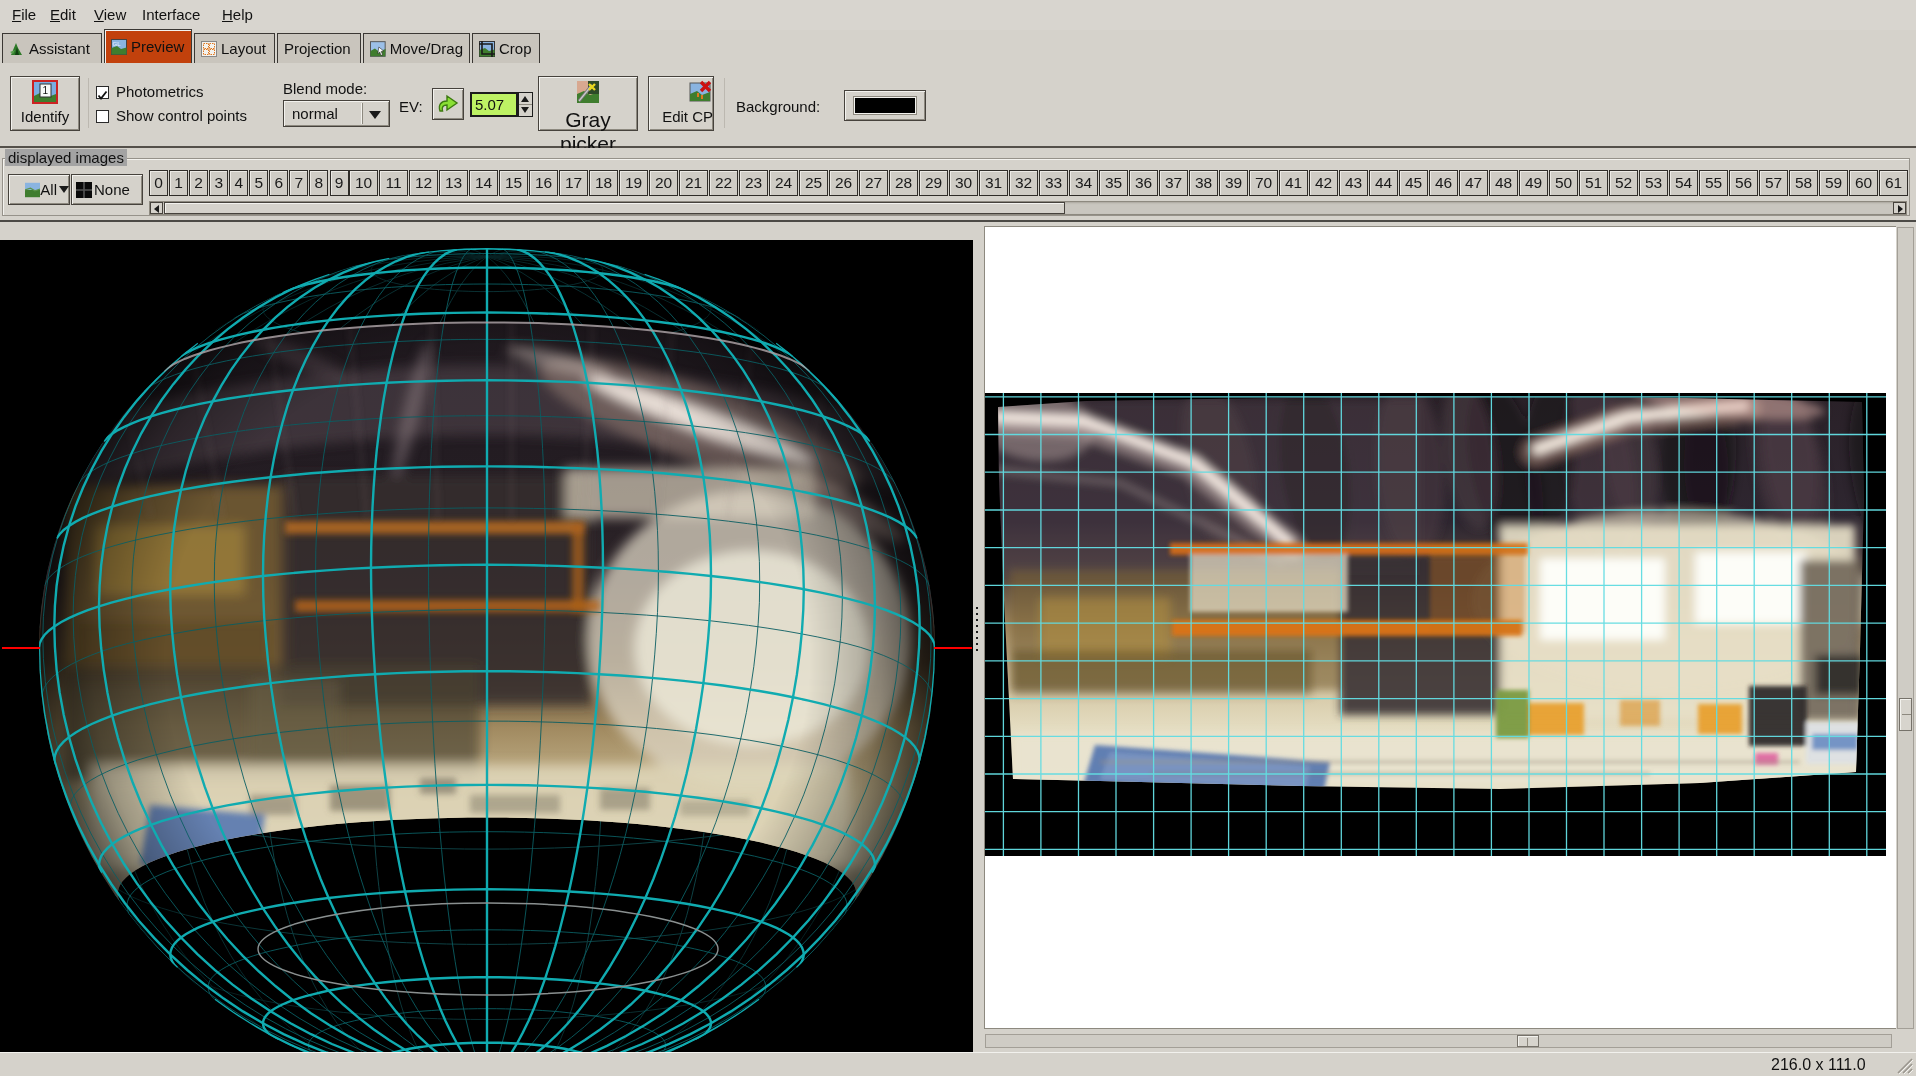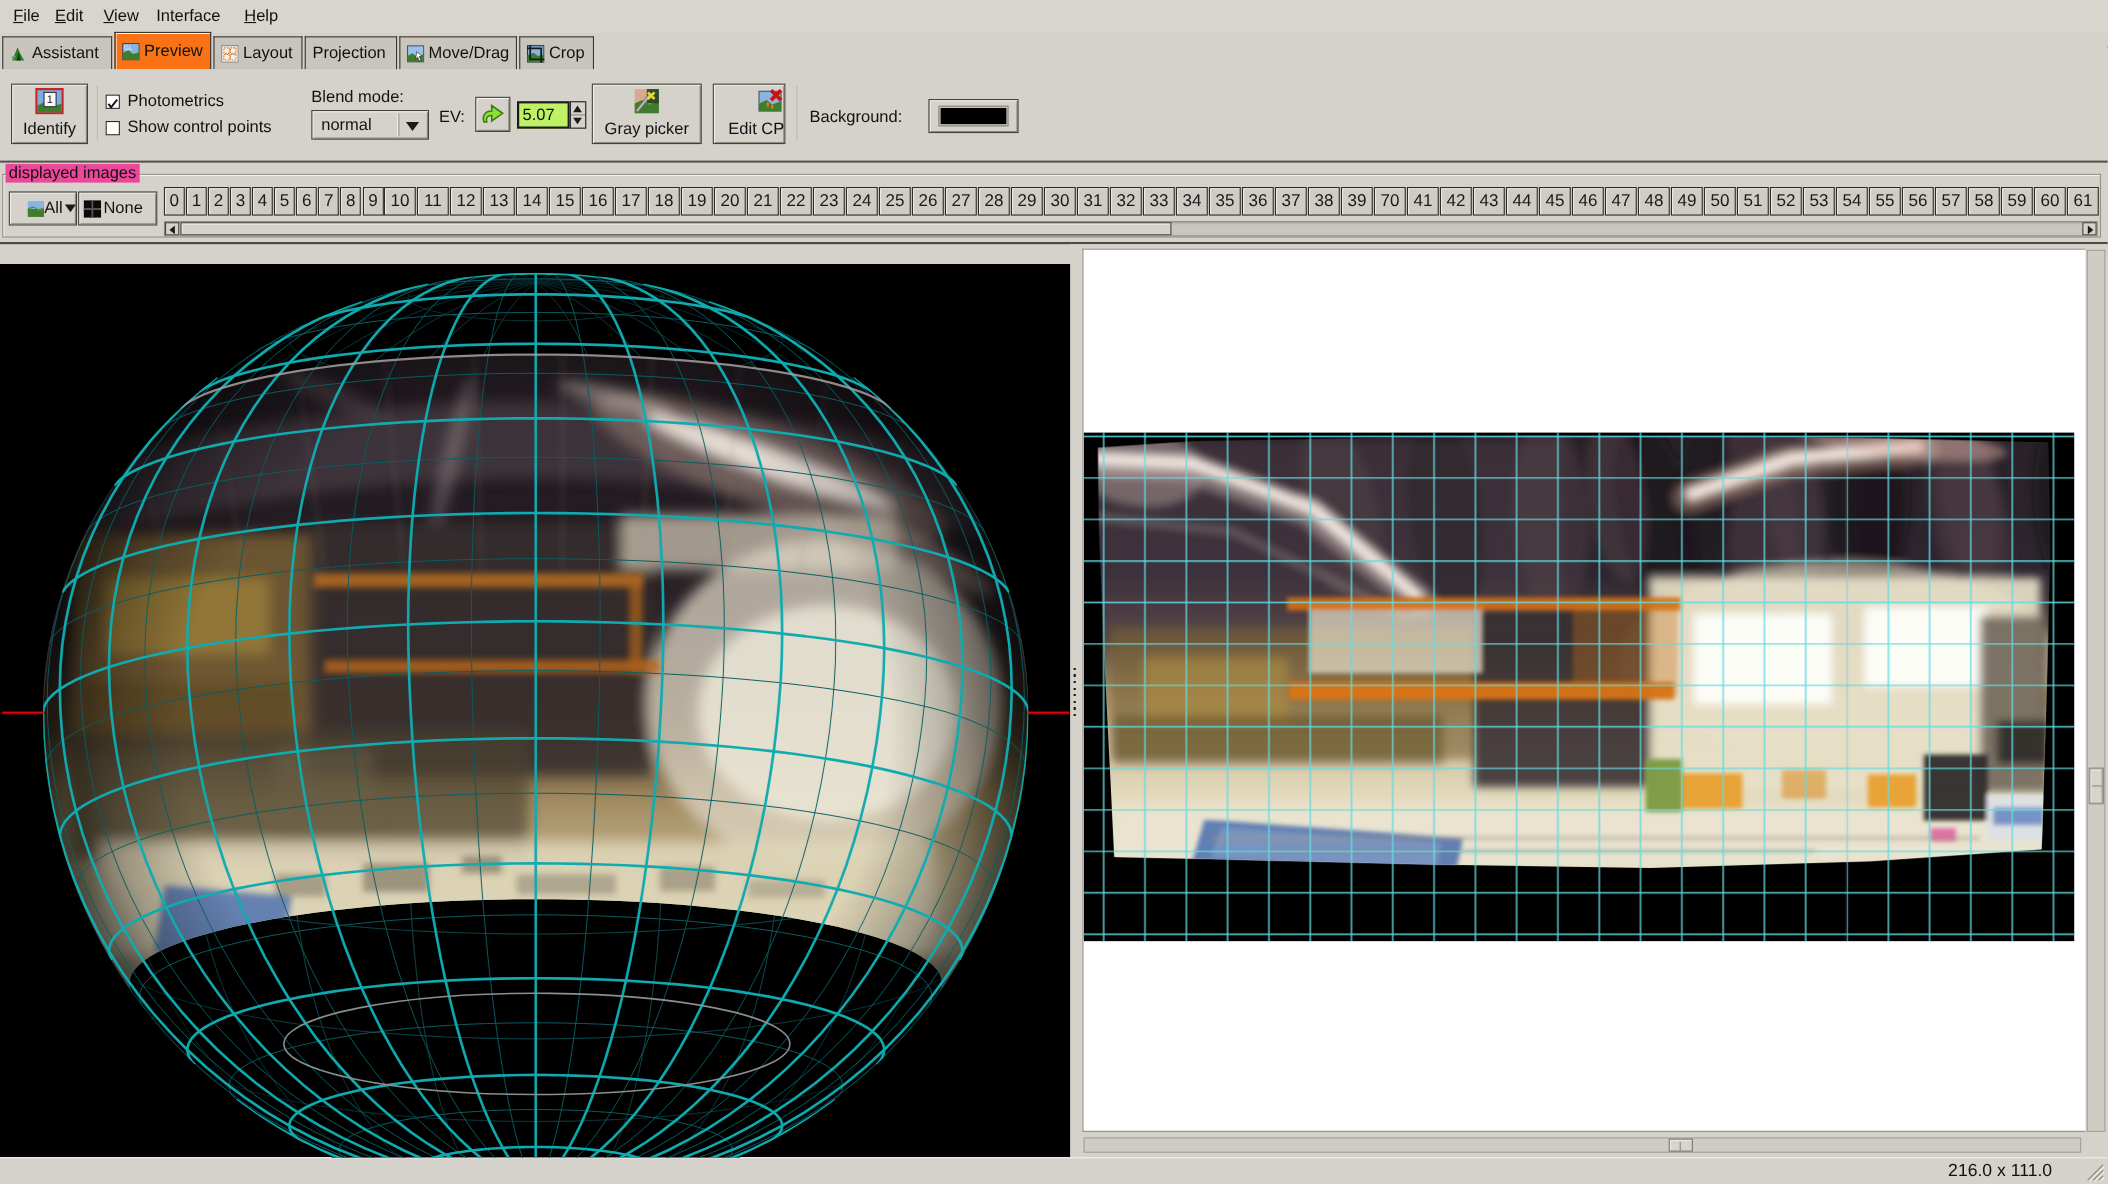--- a/index.html
+++ b/index.html
@@ -4,21 +4,21 @@
 * { margin:0; padding:0; box-sizing:border-box; }
 html,body { width:1916px; height:1076px; overflow:hidden; background:#d5d2cb;
   font-family:"Liberation Sans", sans-serif; color:#111; }
 .abs { position:absolute; }
 .raised { background:#d5d2cb; border:1px solid #46423c;
   box-shadow: inset 1px 1px 0 #f3f2ee, inset -1px -1px 0 #8d897f; }
 .nbtn { position:absolute; top:22px; height:26px; background:#cfccc5; border:1px solid #2f2c28;
   box-shadow: inset 1px 1px 0 #eceae5; font-size:15.5px; text-align:center; line-height:24px; color:#1a1a1a;}
 .tab { position:absolute; top:3px; height:30px; background:#c9c5bd; border:1px solid #3a3733; border-bottom:none;
   font-size:15px; display:flex; align-items:center; padding:0 6px; gap:4px;}
-.tab.sel { top:-1px; height:34px; background:#f97316; box-shadow: inset 1px 1px 0 #f3f2ee; }
+.tab.sel { top:-1px; height:34px; background:#c2410c; box-shadow: inset 1px 1px 0 #f3f2ee; }
 .lbl { position:absolute; font-size:15px; white-space:nowrap; }
 .cb { position:absolute; width:13px; height:13px; background:#fff; border:1px solid #2a2a2a; }
 </style></head>
 <body>
 
 <div class="abs" style="left:0;top:0;width:1916px;height:44px;background:#d8d5cf;border-bottom:2px solid #1d1c1a">
   <span class="lbl" style="left:12px;top:6px"><u>F</u>ile</span>
   <span class="lbl" style="left:50px;top:6px"><u>E</u>dit</span>
   <span class="lbl" style="left:94px;top:6px"><u>V</u>iew</span>
   <span class="lbl" style="left:142px;top:6px">Interface</span>
@@ -110,21 +110,21 @@
   </div>
   <div class="abs raised" style="left:538px;top:13px;width:100px;height:55px;text-align:center">
     <div style="margin-top:3px"><svg width="24" height="24" viewBox="0 0 24 24">
           <rect x="1" y="1" width="22" height="22" fill="#d8a890"></rect>
           <path d="M1 14 L8 11 L14 15 L23 12 L23 23 L1 23 Z" fill="#3f7d2e"></path>
           <rect x="12" y="1" width="11" height="13" fill="#2e4a28"></rect>
           <path d="M3 21 L16 5" stroke="#777" stroke-width="3"></path>
           <path d="M3 21 L16 5" stroke="#ccc" stroke-width="1.2"></path>
           <path d="M13 4 L19 10 M19 4 L13 10" stroke="#e8d820" stroke-width="2.4"></path>
         </svg></div>
-    <div style="font-size:15px">Gray picker</div>
+    <div style="font-size:21px">Gray picker</div>
   </div>
   <div class="abs raised" style="left:648px;top:13px;width:66px;height:55px;text-align:right">
     <div style="margin-top:3px"><svg width="24" height="24" viewBox="0 0 24 24">
           <rect x="1" y="3" width="20" height="18" fill="#8ab4e0" stroke="#555"></rect>
           <path d="M1 14 L8 11 L13 15 L21 12 L21 21 L1 21 Z" fill="#3f7d2e"></path>
           <rect x="8" y="13" width="2" height="4" fill="#e07820"></rect>
           <rect x="12" y="15" width="2" height="4" fill="#e07820"></rect>
           <path d="M12 2 L21 11 M21 2 L12 11" stroke="#cc1111" stroke-width="3.4"></path>
         </svg></div>
     <div style="font-size:15px">Edit CP</div>
@@ -132,21 +132,21 @@
   <span class="lbl" style="left:736px;top:35px;font-size:15px">Background:</span>
   <div class="abs" style="left:88px;top:15px;width:1px;height:50px;background:#bcb8b0"></div>
   <div class="abs" style="left:724px;top:15px;width:1px;height:50px;background:#bcb8b0"></div>
   <div class="abs raised" style="left:844px;top:27px;width:82px;height:31px">
     <div style="position:absolute;left:9px;top:6px;right:9px;bottom:6px;background:#000;border:1px solid #f3f2ee;outline:1px solid #8d897f"></div>
   </div>
 </div>
 
 <div class="abs" style="left:0;top:148px;width:1916px;height:72px;background:#d5d2cb">
   <div class="abs" style="left:2px;top:10px;width:1908px;height:58px;border:1px solid #96928a;box-shadow:inset 1px 1px 0 #f3f2ee"></div>
-  <span class="lbl" style="left:5px;top:1px;background:#ec4899;padding:0 3px">displayed images</span>
+  <span class="lbl" style="left:5px;top:1px;background:#a3a3a3;padding:0 3px">displayed images</span>
   <div class="abs raised" style="left:8px;top:26px;width:62px;height:31px;display:flex;align-items:center;padding-left:16px">
     <svg width="17" height="16" viewBox="0 0 17 16">
         <rect x="0" y="0" width="17" height="8" fill="#8ab4e0"></rect>
         <rect x="0" y="8" width="17" height="8" fill="#3f7d2e"></rect>
         <path d="M0 8 L6 6 L11 9 L17 7" stroke="#5a9348" stroke-width="1.4" fill="none"></path>
       </svg>
       <span style="font-size:15px">All</span>
     <span style="width:0;height:0;border-left:5px solid transparent;border-right:5px solid transparent;border-top:7px solid #1a1a1a;margin-left:2px"></span>
   </div>
   <div class="abs raised" style="left:71px;top:26px;width:72px;height:31px;display:flex;align-items:center;padding-left:4px;gap:2px">

